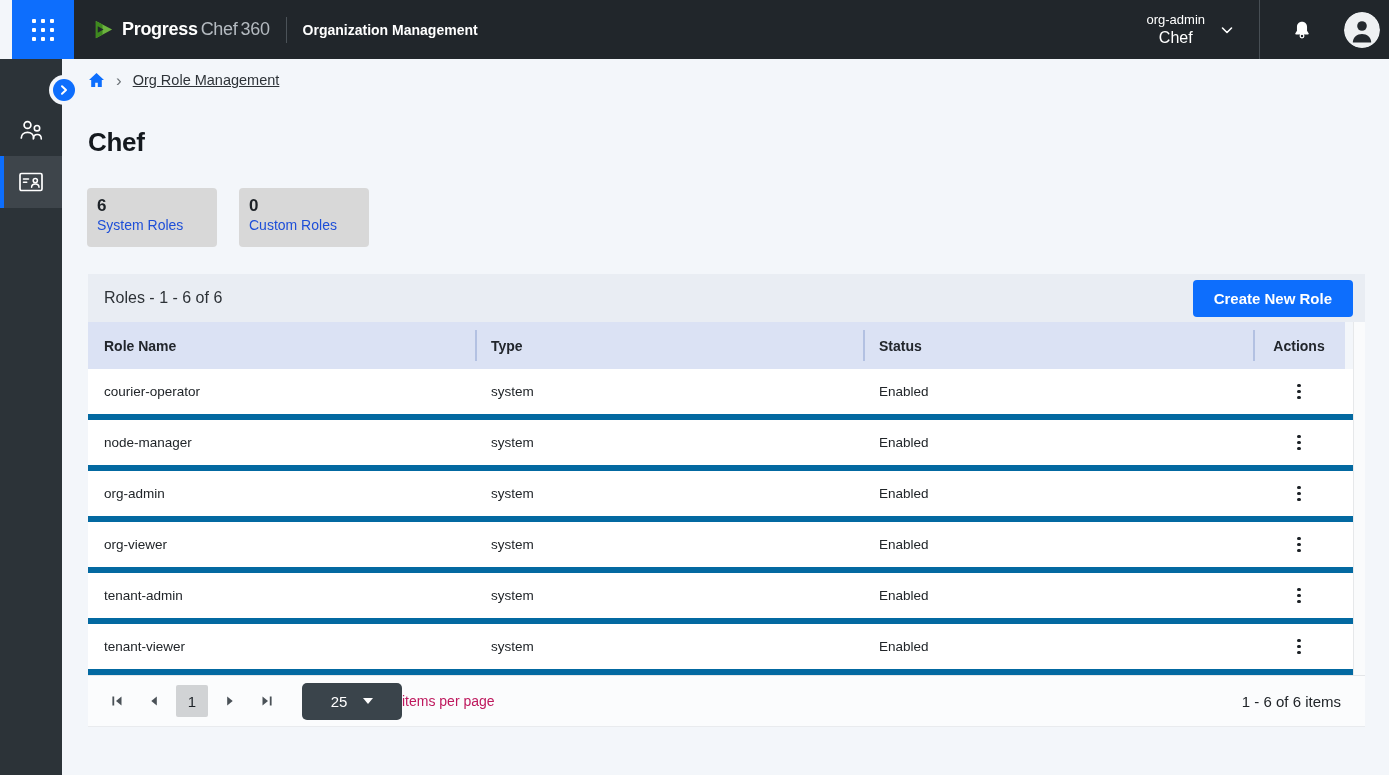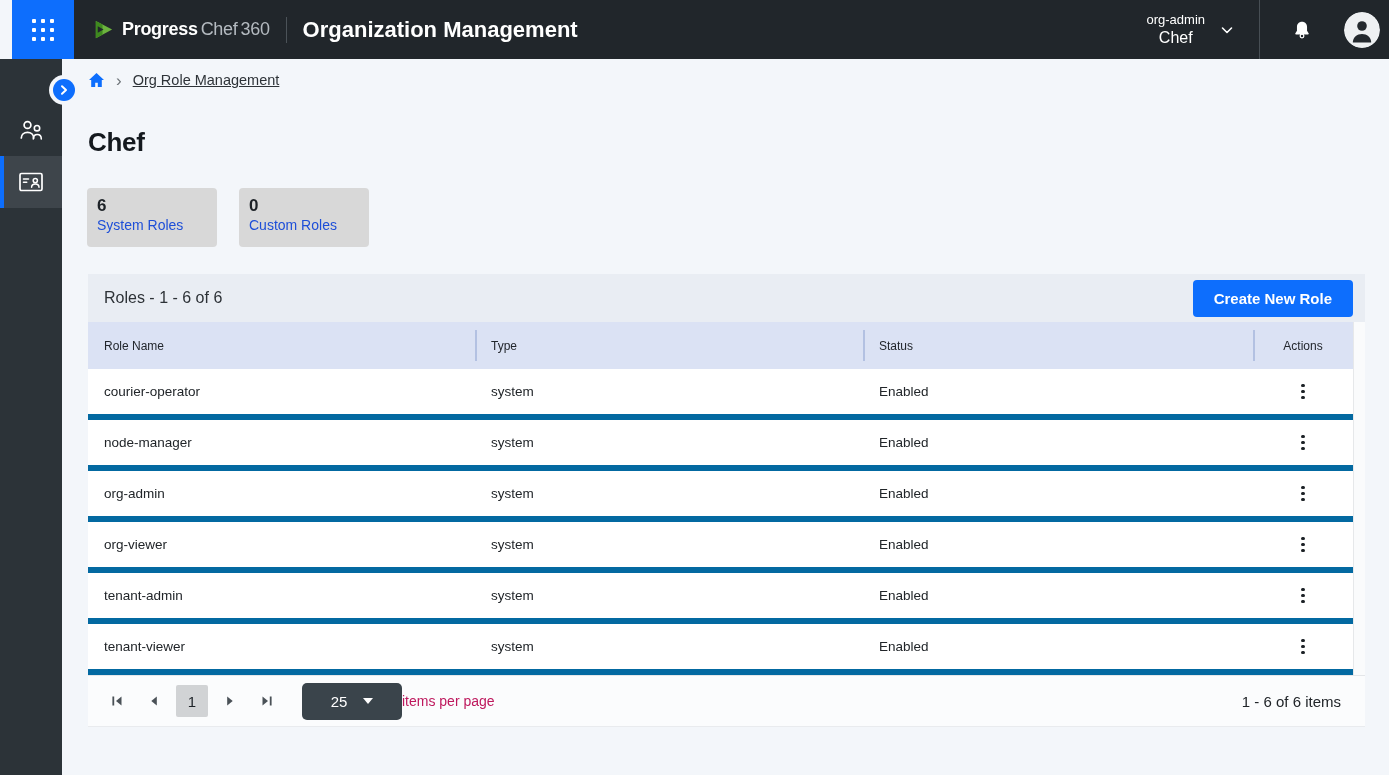--- a/index.html
+++ b/index.html
@@ -23,21 +23,21 @@
   }
   .grid-dots { display:grid; grid-template-columns:repeat(3,4px); grid-gap:5px; }
   .grid-dots span { width:4px; height:4px; background:#fff; border-radius:1px; }
 
   .brand { display:flex; align-items:center; margin-left:18px; }
   .brand svg { margin-right:7px; }
   .brand-progress { font-size:18px; font-weight:bold; color:#fff; letter-spacing:-0.3px; }
   .brand-chef { font-size:18px; color:#b4bac0; margin-left:3px; letter-spacing:-0.3px; }
 
   .topbar-divider { width:1px; height:26px; background:#4b5258; margin:0 16px; }
-  .app-title { font-size:22px; font-weight:bold; color:#fff; }
+  .app-title { font-size:14px; font-weight:bold; color:#fff; }
 
   .topbar-spacer { flex:1; }
 
   .user-block { display:flex; align-items:center; cursor:pointer; margin-right:24px; }
   .user-text { text-align:center; }
   .user-role { font-size:13px; color:#fff; line-height:16px; }
   .user-org { font-size:16px; color:#fff; line-height:20px; }
   .user-block svg { margin-left:14px; }
 
   .topbar-vrule { width:1px; height:59px; background:#474e54; }
@@ -102,29 +102,29 @@
     background:var(--accent, #0d6efd); color:#fff; border:none; border-radius:4px;
     font-family:"Liberation Sans", sans-serif;
     font-size:15px; font-weight:bold; padding:10px 21px; cursor:pointer;
   }
 
   .table-grid { position:relative; }
   .thead { display:flex; height:47px; }
   .thead .hcell {
     background:var(--table-header-bg, #dbe2f4);
     display:flex; align-items:center; padding-left:16px;
-    font-size:12px; font-weight:normal; color:#22262c; position:relative;
+    font-size:14px; font-weight:bold; color:#22262c; position:relative;
   }
   .thead .hcell.sep::before {
     content:""; position:absolute; left:0; top:8px; bottom:8px; width:2px; background:#b3c1e2;
   }
   .c-name   { width:387px; }
   .c-type   { width:388px; }
   .c-status { width:390px; }
-  .c-actions{ width:100px; justify-content:center; padding-left:0 !important; }
+  .c-actions{ width:92px; justify-content:center; padding-left:0 !important; }
 
   .trow { display:flex; height:51px; background:#fff; border-bottom:6px solid #0369a1; }
   .trow .cell { display:flex; align-items:center; padding-left:16px; font-size:13.5px; color:#212529; }
   .trow .c-actions { display:flex; align-items:center; justify-content:center; }
 
   .scroll-track {
     position:absolute; top:0; right:0; width:12px; height:353px;
     background:#fafbfc; border-left:1px solid #e6e8ea;
   }
 

